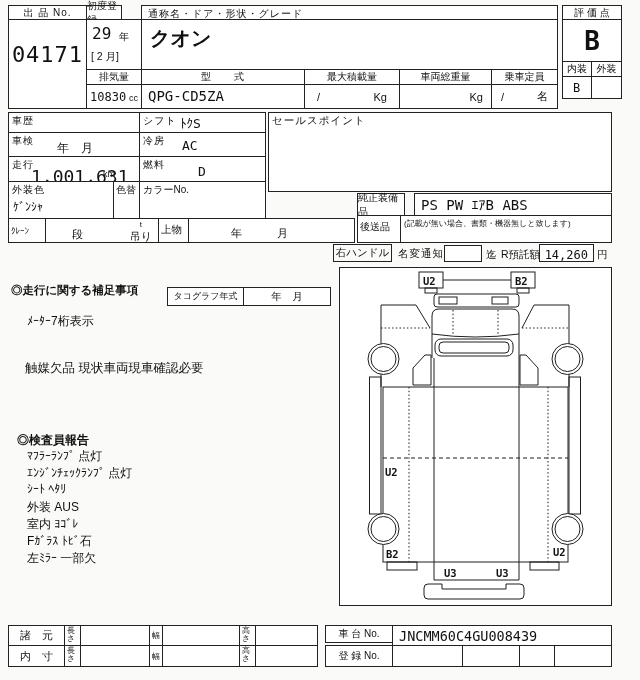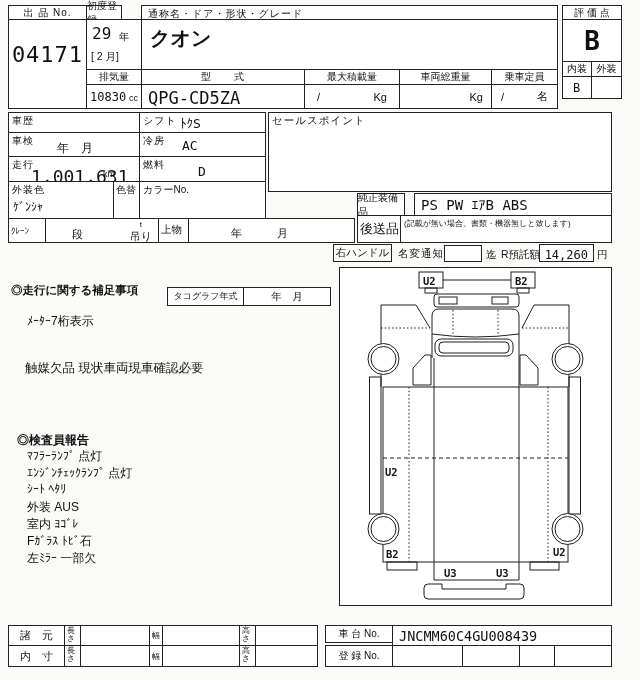--- a/index.html
+++ b/index.html
@@ -40,21 +40,21 @@
   </div>
 
   <div class="cell hdr" style="left:86px;top:69px;width:56px;height:16px;letter-spacing:0;">排気量</div>
   <div class="cell" style="left:86px;top:84px;width:56px;height:25px;padding-left:26px;">
     <span class="mono" style="position:absolute;left:3px;top:5px;font-size:12px;">10830</span>
     <span style="position:absolute;right:3px;top:8px;font-size:9px;">cc</span>
   </div>
 
   <div class="cell hdr" style="left:141px;top:69px;width:164px;height:16px;">型　　式</div>
   <div class="cell" style="left:141px;top:84px;width:164px;height:25px;">
-    <span class="mono" style="position:absolute;left:6px;top:3px;font-size:17px;">QPG-CD5ZA</span>
+    <span class="mono" style="position:absolute;left:6px;top:3px;font-size:14px;">QPG-CD5ZA</span>
   </div>
 
   <div class="cell hdr" style="left:304px;top:69px;width:96px;height:16px;letter-spacing:0;">最大積載量</div>
   <div class="cell flexc" style="left:304px;top:84px;width:96px;height:25px;justify-content:space-between;padding:0 12px;">
     <span style="font-size:11px;">/</span>
     <span style="font-size:11px;">Kg</span>
   </div>
 
   <div class="cell hdr" style="left:399px;top:69px;width:93px;height:16px;letter-spacing:0;">車両総重量</div>
   <div class="cell flexc" style="left:399px;top:84px;width:93px;height:25px;justify-content:flex-end;padding:0 8px;">
@@ -131,21 +131,21 @@
   <div class="cell" style="left:268px;top:112px;width:344px;height:80px;">
     <span class="clabel" style="font-size:10.5px;">セールスポイント</span>
   </div>
 
   <div class="cell hdr" style="left:357px;top:193px;width:48px;height:23px;letter-spacing:0;">純正装備品</div>
   <div class="cell" style="left:414px;top:193px;width:198px;height:23px;">
     <span class="mono" style="position:absolute;left:6px;top:3px;font-size:14px;">PS PW ｴｱB ABS</span>
   </div>
 
   <div class="cell" style="left:357px;top:215px;width:44px;height:28px;">
-    <span style="position:absolute;left:2px;top:4px;font-size:13px;">後送品</span>
+    <span style="position:absolute;left:2px;top:4px;font-size:10px;">後送品</span>
   </div>
   <div class="cell" style="left:400px;top:215px;width:212px;height:28px;">
     <span style="position:absolute;left:3px;top:2px;font-size:8px;white-space:nowrap;">(記載が無い場合、書類・機器無しと致します)</span>
   </div>
 
   <div class="cell hdr" style="left:333px;top:244px;width:59px;height:18px;font-size:10.5px;letter-spacing:0;background:transparent;">右ハンドル</div>
   <span class="txt" style="left:398px;top:247px;font-size:10.5px;letter-spacing:1px;">名変通知</span>
   <div class="cell" style="left:444px;top:245px;width:38px;height:17px;"></div>
   <span class="txt" style="left:486px;top:248px;font-size:10.5px;">迄</span>
   <span class="txt" style="left:501px;top:248px;font-size:10.5px;text-align:center;">R預託額</span>

